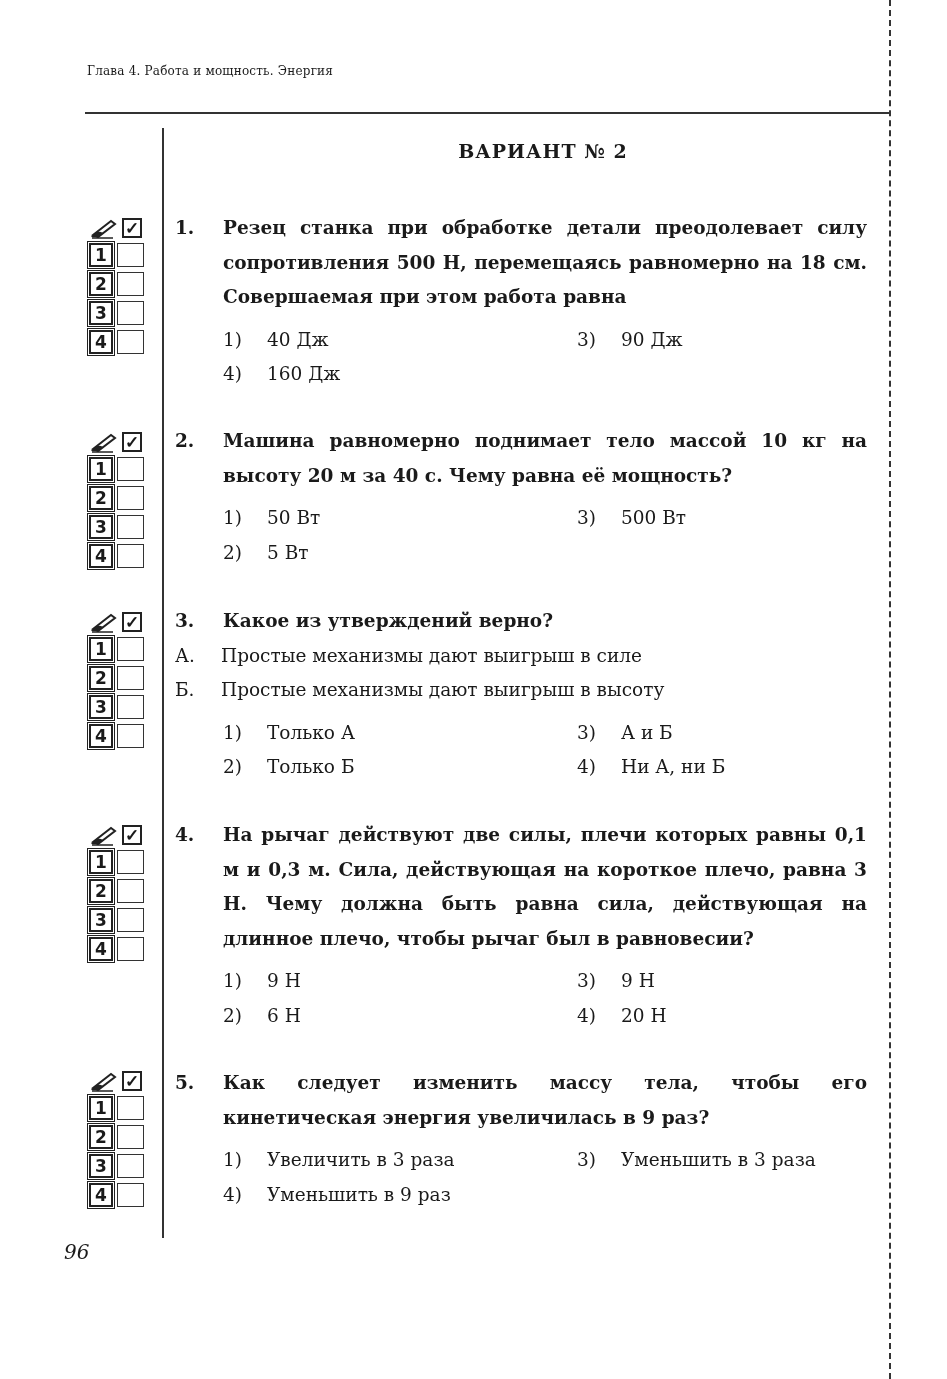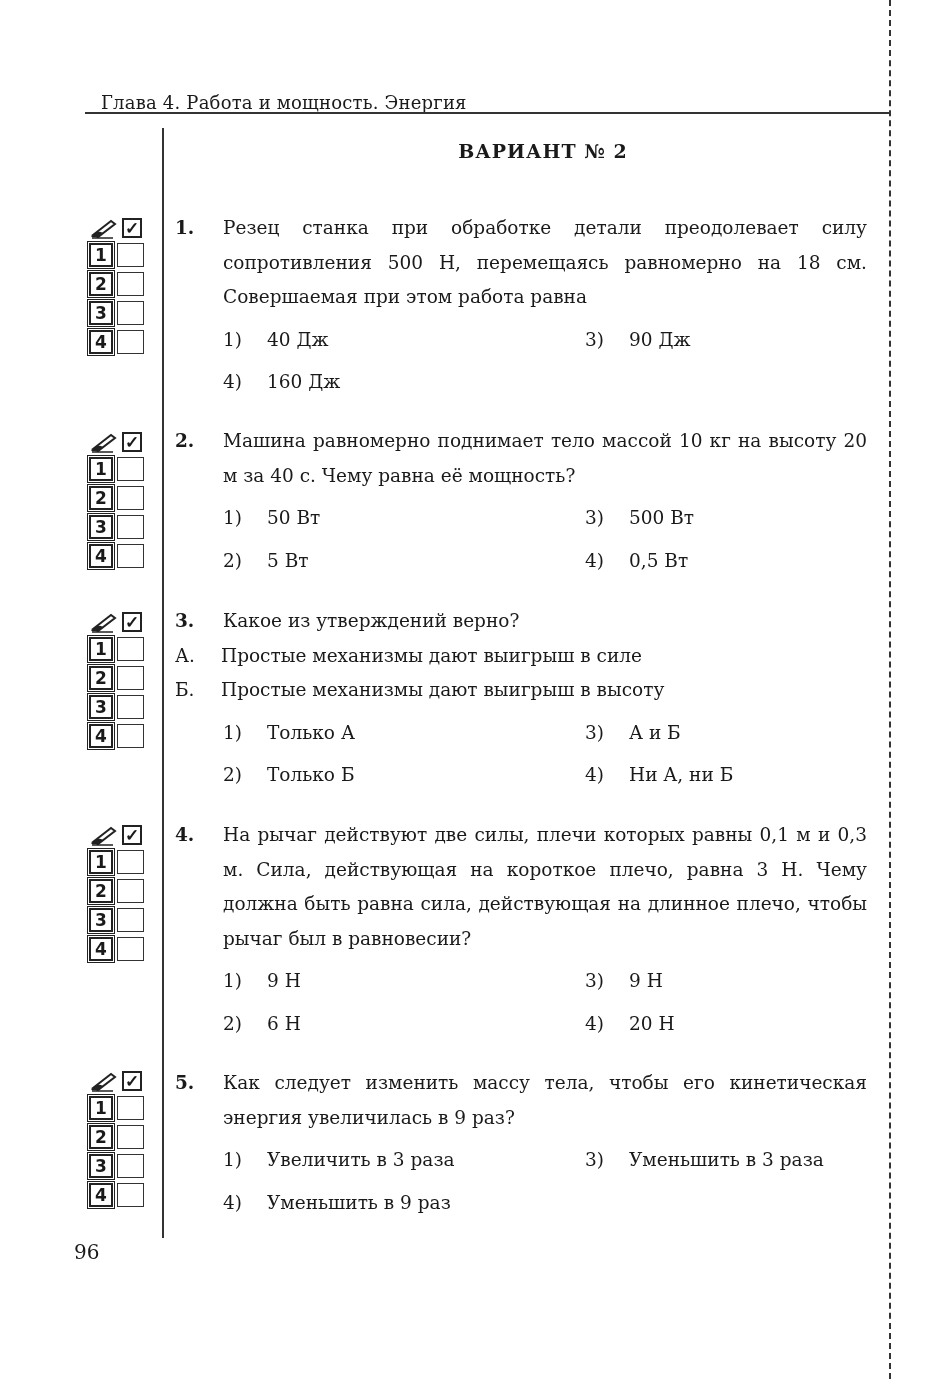--- a/index.html
+++ b/index.html
@@ -1,50 +1,50 @@
 <!DOCTYPE html>
 <html><head>
 <meta charset="utf-8">
 <style>
   html, body { margin: 0; padding: 0; background: #ffffff; }
   body { width: 947px; height: 1379px; position: relative; overflow: hidden;
          font-family: "DejaVu Serif", "Liberation Serif", serif; color: #1a1a1a; }
   .cut-line { position: absolute; left: 889px; top: 0; height: 1379px; width: 0;
               border-left: 2px dashed #333; }
-  .running-head { position: absolute; left: 87px; top: 92px; font-size: 18px; letter-spacing: 0.2px; margin-left: 14px; }
+  .running-head { position: absolute; left: 87px; top: 64px; font-size: 12px; letter-spacing: 0.2px; }
   .head-rule { position: absolute; left: 85px; top: 112px; width: 805px; height: 0;
                border-top: 2px solid #333; }
   .margin-rule { position: absolute; left: 162px; top: 128px; height: 1110px; width: 0;
                  border-left: 2px solid #333; }
   .variant-title { position: absolute; left: 0; width: 100%; top: 140px; text-align: center;
                    padding-left: 90px; box-sizing: border-box;
                    font-weight: bold; font-size: 19px; letter-spacing: 1px; }
   .variant-title span { display: inline-block; margin-left: 49px; }
-  .page-number { position: absolute; left: 74px; top: 1240px; font-size: 20px; }
+  .page-number { position: absolute; left: 64px; top: 1240px; font-size: 20px; font-style: italic; }
 
   .answer-grid { position: absolute; left: 89px; width: 64px; }
   .grid-head { display: flex; align-items: center; height: 24px; }
   .pencil { width: 30px; height: 22px; position: relative; }
   .checkbox-head { width: 20px; height: 20px; border: 2px solid #222; box-sizing: border-box;
                    display: flex; align-items: center; justify-content: center;
                    font-size: 17px; font-weight: bold; line-height: 1; margin-left: 3px; }
   .grid-row { display: flex; height: 29px; align-items: center; }
   .num-cell { width: 24px; height: 24px; border: 2px solid #222; box-sizing: border-box;
               outline: 1px solid #222; outline-offset: 1px;
               display: flex; align-items: center; justify-content: center;
               font-family: "DejaVu Sans", sans-serif; font-weight: bold; font-size: 17px; }
   .empty-cell { width: 27px; height: 24px; border: 1.5px solid #333; box-sizing: border-box; margin-left: 4px; }
 
   .question { position: absolute; left: 175px; width: 692px; font-size: 18.5px; line-height: 34.5px; }
   .q-num { position: absolute; left: 0; top: 0; font-weight: bold; }
-  .q-text { margin-left: 48px; text-align: justify; text-align-last: left; }
+  .q-text { margin-left: 48px; text-align: justify; text-align-last: left; font-weight: bold; }
   .q-stmt { }
   .q-stmt .lbl { display: inline-block; width: 46px; }
   .options { margin-left: 48px; margin-top: 8px; display: grid;
-             grid-template-columns: 354px 1fr; gap: 8px; }
+             grid-template-columns: 354px 1fr; }
   .opt .lbl { display: inline-block; width: 44px; }
 </style>
 </head>
 <body>
 
 <div class="cut-line"></div>
 <div class="running-head">Глава 4. Работа и мощность. Энергия</div>
 <div class="head-rule"></div>
 <div class="margin-rule"></div>
 <div class="variant-title"><span>ВАРИАНТ № 2</span></div>
@@ -191,21 +191,20 @@
         <div class="opt"><span class="lbl">4)</span><span>160 Дж</span></div>
       </div>
     </div>
     <div class="question" style="top: 424px;">
       <span class="q-num">2.</span>
       <div class="q-text">Машина равномерно поднимает тело массой 10 кг на высоту 20 м за 40 с. Чему равна её мощность?</div>
       <div class="options">
         <div class="opt"><span class="lbl">1)</span><span>50 Вт</span></div>
         <div class="opt"><span class="lbl">3)</span><span>500 Вт</span></div>
         <div class="opt"><span class="lbl">2)</span><span>5 Вт</span></div>
-        <div class="opt"><span class="lbl">4)</span><span>0,5 Вт</span></div>
       </div>
     </div>
     <div class="question" style="top: 604px;">
       <span class="q-num">3.</span>
       <div class="q-text">Какое из утверждений верно?</div>
       <div class="q-stmt"><span class="lbl">А.</span><span>Простые механизмы дают выигрыш в силе</span></div>
       <div class="q-stmt"><span class="lbl">Б.</span><span>Простые механизмы дают выигрыш в высоту</span></div>
       <div class="options">
         <div class="opt"><span class="lbl">1)</span><span>Только А</span></div>
         <div class="opt"><span class="lbl">3)</span><span>А и Б</span></div>

